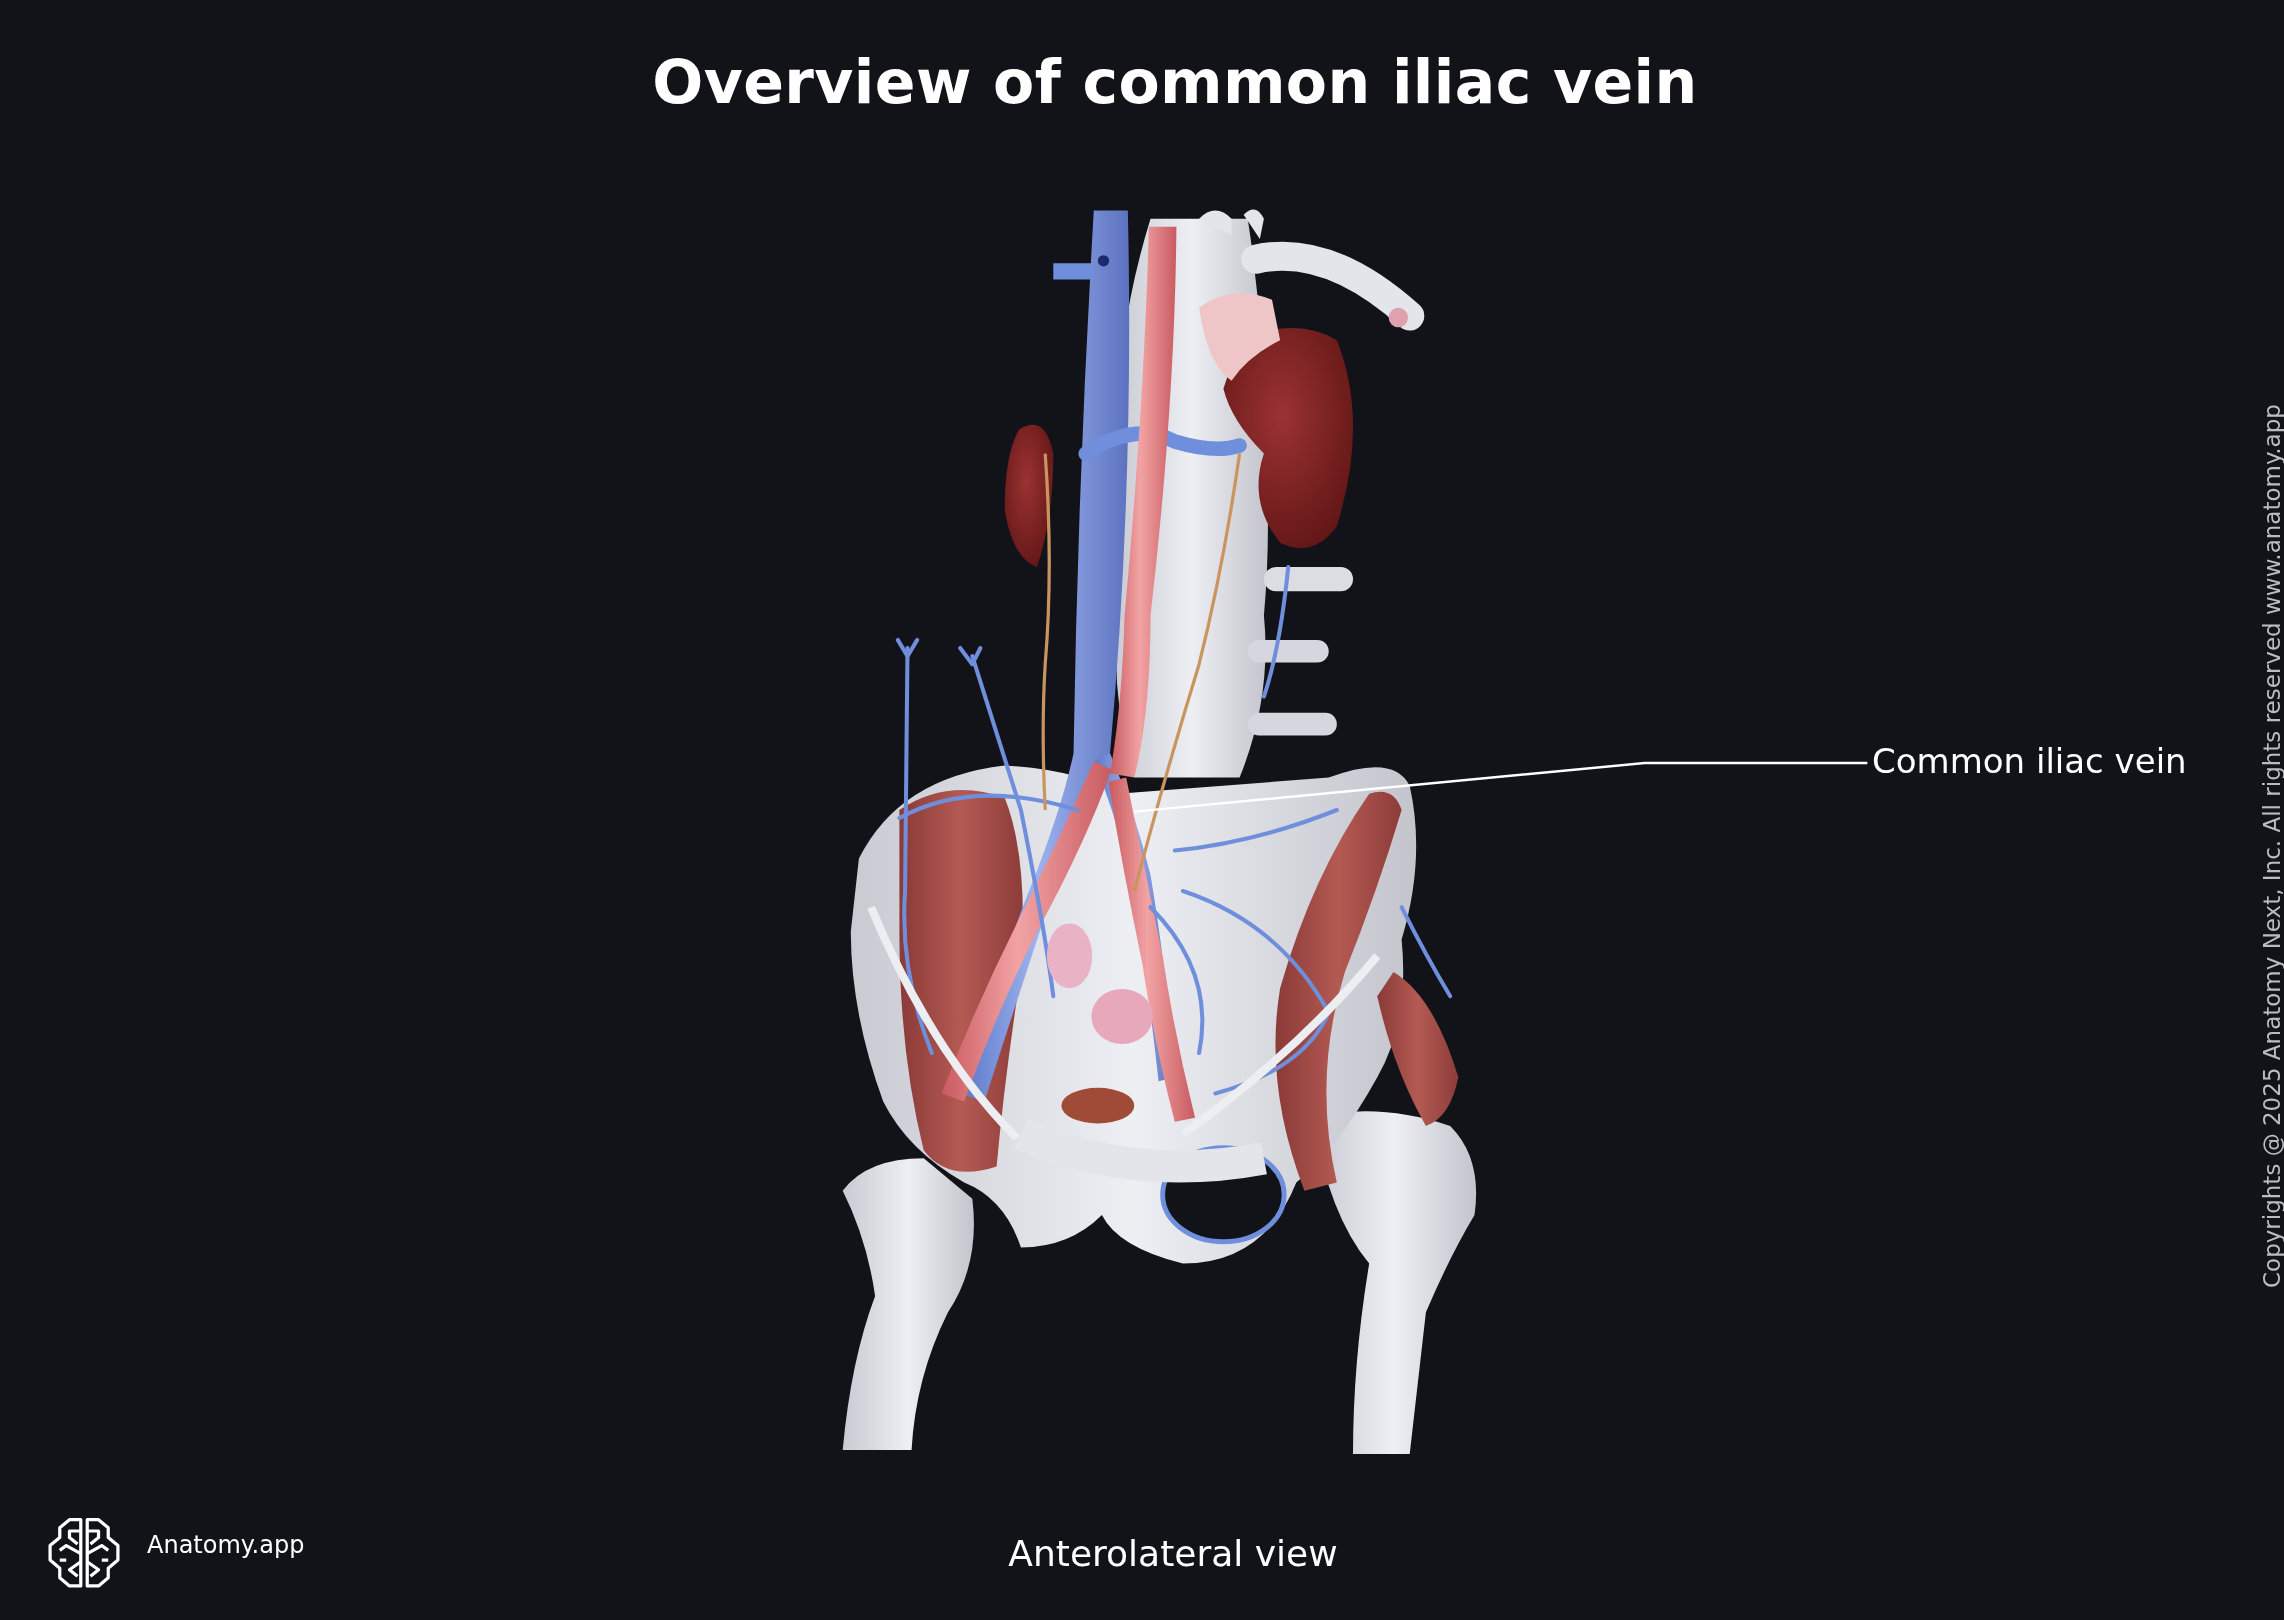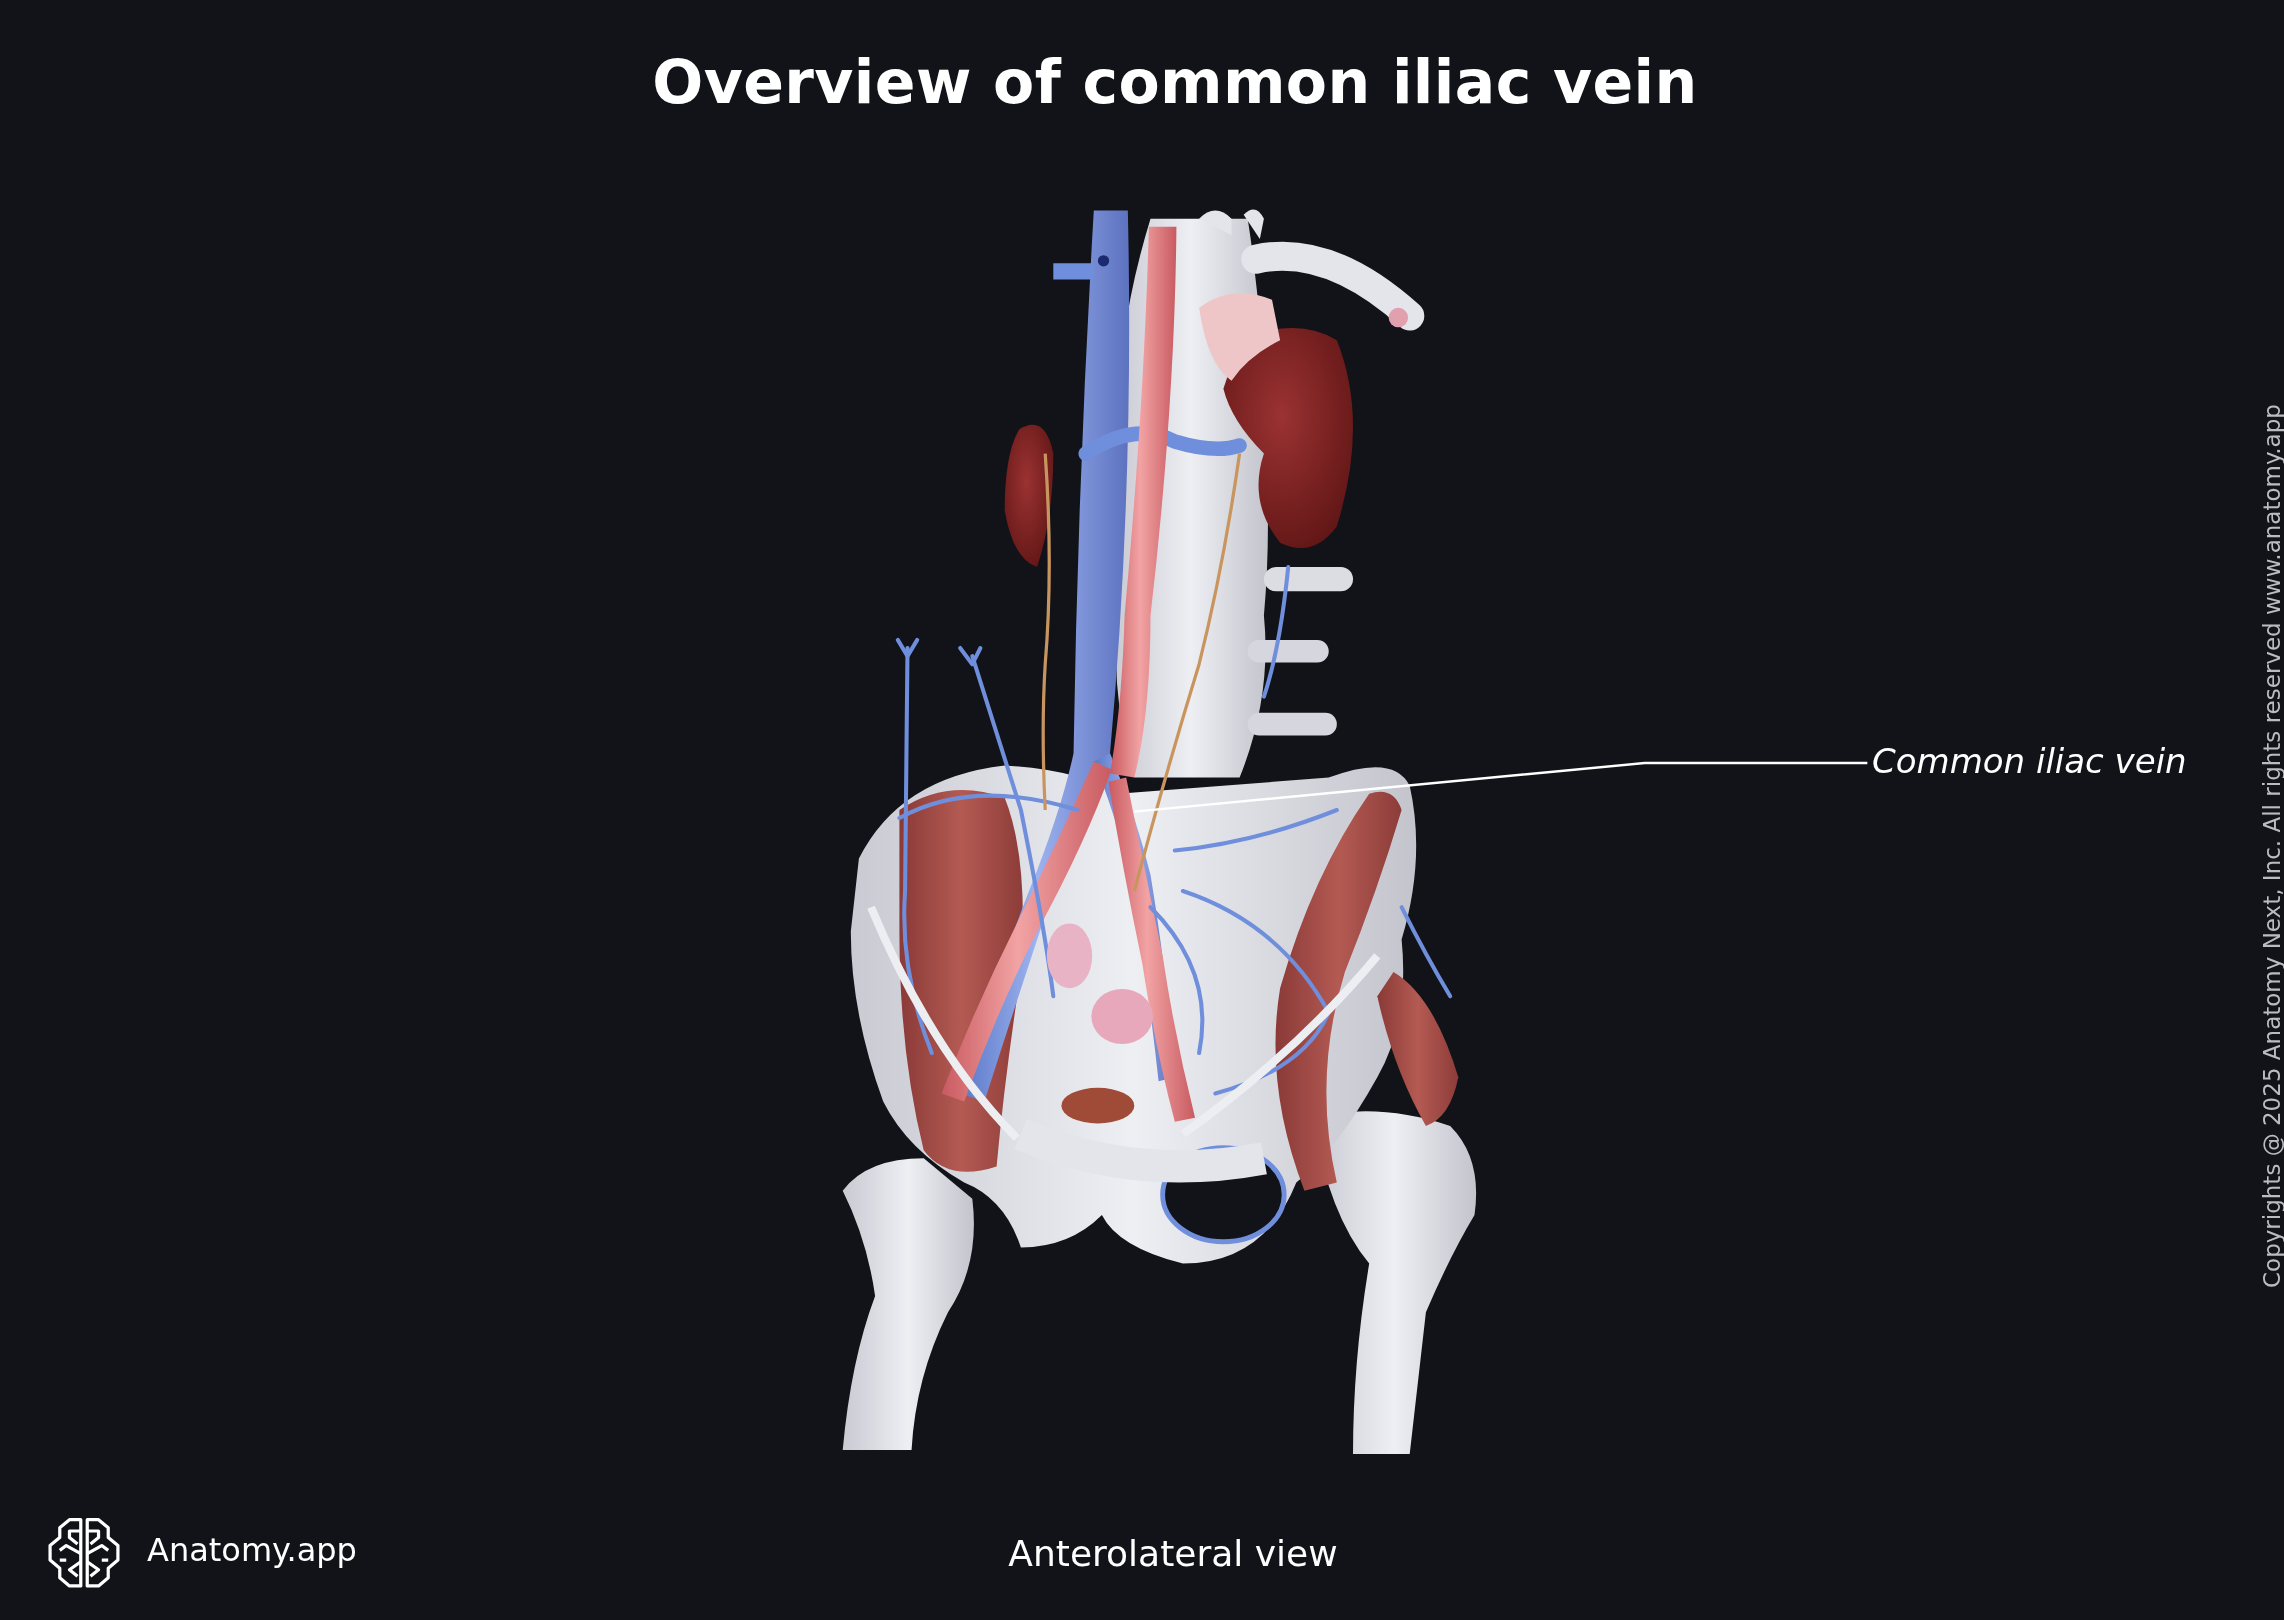--- a/index.html
+++ b/index.html
@@ -15,32 +15,31 @@
     position: absolute; left: 0; top: 47px; width: 2350px;
     text-align: center;
     font-size: 60px; font-weight: bold; letter-spacing: 0.4px;
     font-family: "DejaVu Sans", sans-serif;
   }
   .figure { position: absolute; left: 0; top: 0; width: 2284px; height: 1620px; }
   .label {
     position: absolute; left: 1872px; top: 741px;
     font-size: 34px; white-space: nowrap;
     font-family: "DejaVu Sans", sans-serif;
-    font-style: italic;
   }
   .copyright {
     position: absolute; left: 2259px; top: 1288px;
     transform-origin: 0 0; transform: rotate(-90deg);
     font-size: 23px; color: #b9bcc2; white-space: nowrap;
     font-family: "DejaVu Sans", sans-serif;
   }
   .logo { position: absolute; left: 42px; top: 1513px; width: 84px; height: 78px; }
   .brand {
     position: absolute; left: 147px; top: 1531px;
-    font-size: 32px; font-family: "DejaVu Sans", sans-serif;
+    font-size: 24px; font-family: "DejaVu Sans", sans-serif;
   }
   .view {
     position: absolute; left: 0; top: 1533px; width: 2346px;
     text-align: center; font-size: 36px;
     font-family: "DejaVu Sans", sans-serif;
   }
 </style>
 </head>
 <body>
 

